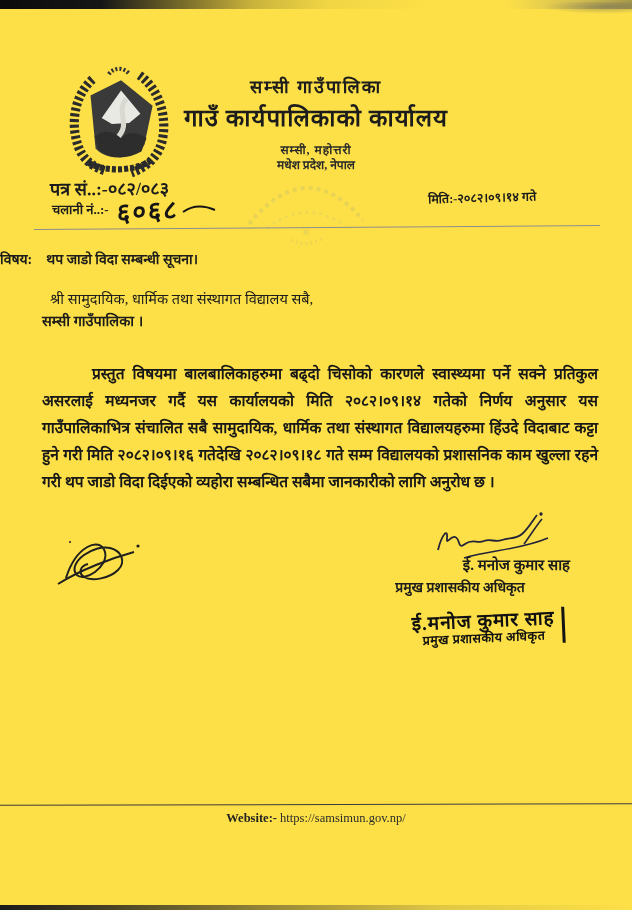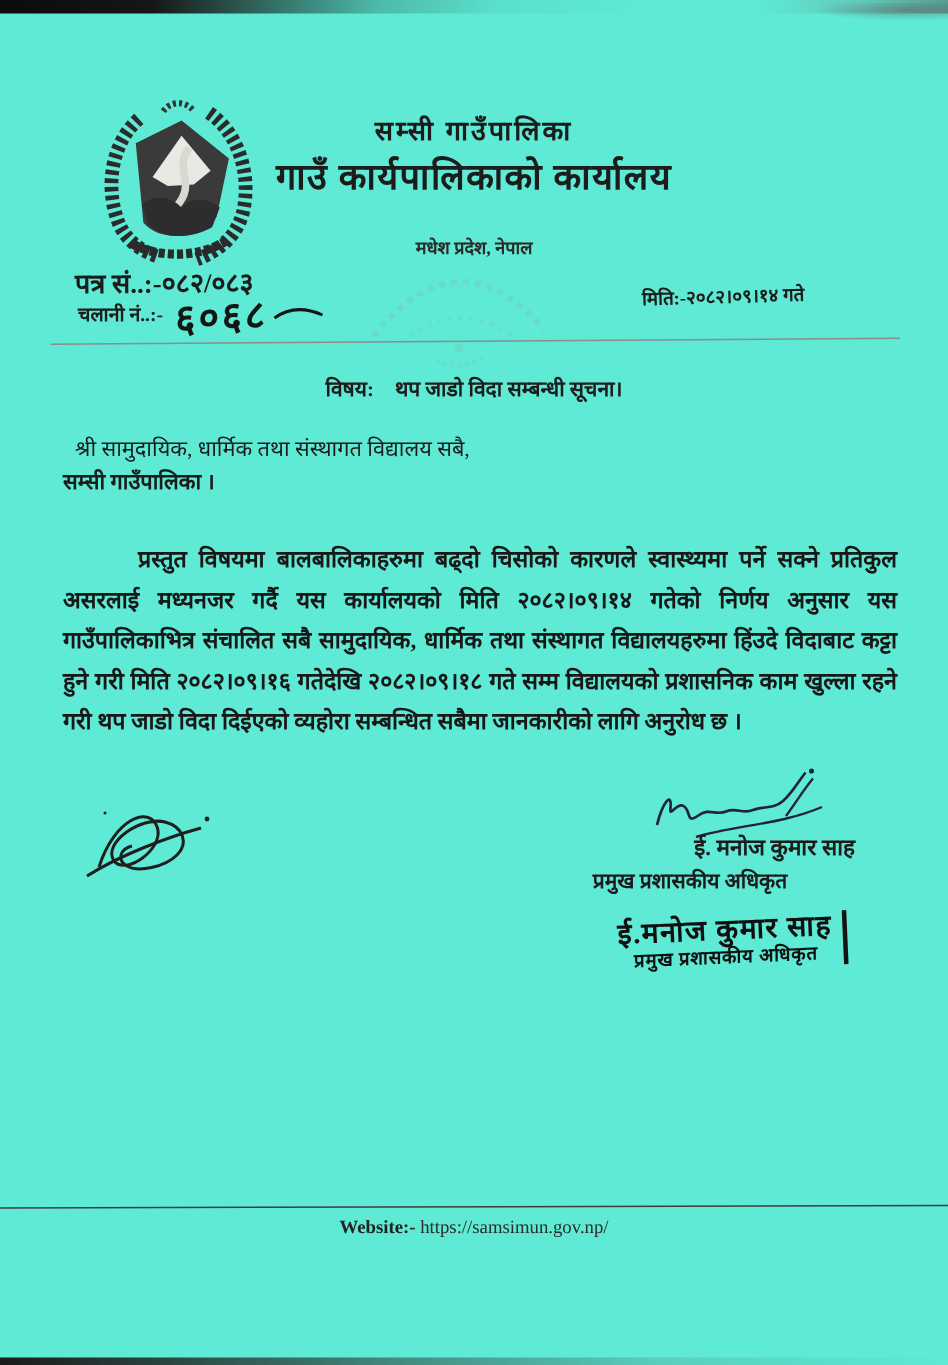--- a/index.html
+++ b/index.html
@@ -1,20 +1,20 @@
 <!DOCTYPE html>
 <html><head>
 <meta charset="utf-8">
 <style>
   html,body{margin:0;padding:0;background:#e9e9e6;}
   .page{
     position:relative;
     width:632px;height:910px;
     margin:0 auto;
-    background:#5eead4;
+    background:#fde047;
     overflow:hidden;
     font-family:"Liberation Serif", serif;
     color:#1c1c1c;
   }
   .abs{position:absolute;}
   
   .scan-top{
     top:0;left:0;width:632px;height:9px;
     background:linear-gradient(93deg,#0b0b0b 0%,#161616 16%,rgba(20,20,20,.6) 28%,rgba(20,20,20,.22) 40%,rgba(20,20,20,.05) 52%,rgba(20,20,20,0) 68%,rgba(20,20,20,0) 80%,rgba(110,110,110,.28) 91%,rgba(80,80,80,.5) 100%);
   }
@@ -38,21 +38,21 @@
   .chalani .hand{
     display:inline-block;font-size:26px;font-weight:700;
     transform:rotate(-3deg) skewX(-6deg);margin-left:8px;vertical-align:-6px;
     color:#151515;letter-spacing:2px;
   }
   .date-line{left:428px;top:189px;font-size:12.5px;font-weight:700;transform:rotate(-1.6deg);white-space:nowrap;}
   .head-rule{left:34px;top:227px;width:566px;border-top:1.3px solid #8d8d8d;transform:rotate(-.4deg);}
   
   .watermark{left:233px;top:158px;width:146px;height:92px;opacity:.55;}
   
-  .subject{left:0;right:0;top:249px;text-align:center;font-size:14px;font-weight:600;}
+  .subject{left:0;right:0;top:249px;font-size:14px;font-weight:600;}
   .subject .gap{display:inline-block;width:14px;}
   .addr-line1{left:50px;top:288px;font-size:14.5px;font-weight:400;}
   .addr-line2{left:42px;top:310px;font-size:14.5px;font-weight:600;}
   
   .body-par{
     left:42px;top:360px;width:556px;
     font-size:15.5px;line-height:27px;text-align:justify;text-indent:50px;
     font-weight:600;color:#181818;
   }
   
@@ -90,20 +90,21 @@
       <path d="M28,30 L58,15 L89,40 L81,78 C70,93 44,95 33,82 Z" fill="#3a3a3a"></path>
       <path d="M39,52 L58,25 L77,48 L66,57 L49,58 Z" fill="#e9e9e4"></path>
       <path d="M63,33 C52,48 69,56 54,72 C46,80 38,78 36,69" fill="none" stroke="#d9d9d2" stroke-width="5"></path>
       <path d="M32,70 C42,62 52,66 58,72 C66,64 76,66 83,72 L78,85 C64,93 46,93 36,83 Z" fill="#2d2d2d"></path>
       <path d="M26,96 C42,105 70,105 87,94" fill="none" stroke="#2a2a2a" stroke-width="6" stroke-dasharray="4 2"></path>
     </svg>
   </div>
 
   <div class="abs hdr-center org-name">सम्सी गाउँपालिका</div>
   <div class="abs hdr-center office-name">गाउँ कार्यपालिकाको कार्यालय</div>
+  <div class="abs hdr-center addr1">सम्सी, महोत्तरी</div>
   <div class="abs hdr-center addr2">मधेश प्रदेश, नेपाल</div>
 
   <div class="abs letter-no"><span>पत्र सं..:-</span><span>०८२/०८३</span></div>
 
   <div class="abs chalani">
     <span>चलानी नं..:-</span><span class="hand">६०६८</span>
     <svg width="34" height="14" viewBox="0 0 34 14" style="vertical-align:-2px;">
       <path d="M1,10 C12,2 24,4 33,8" fill="none" stroke="#151515" stroke-width="2"></path>
     </svg>
   </div>

